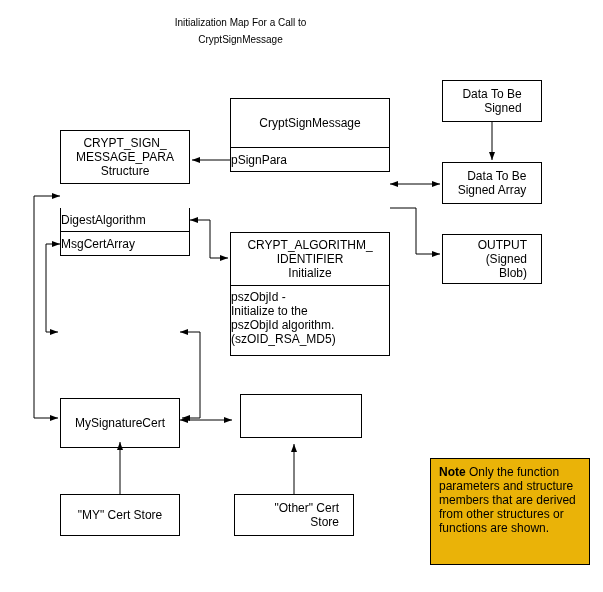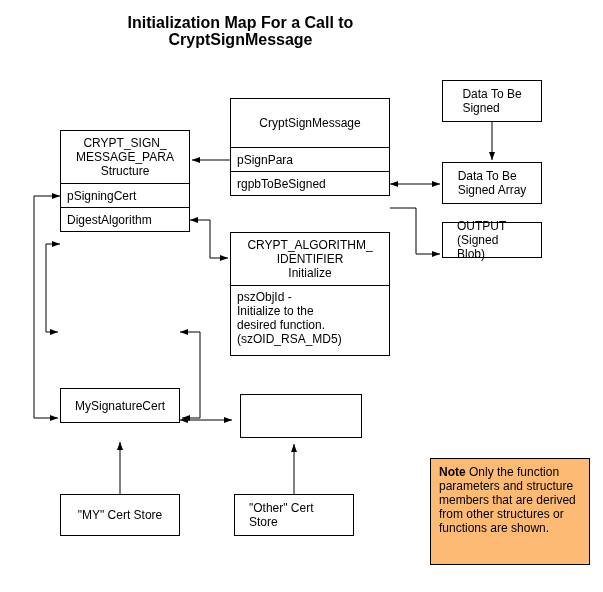--- a/index.html
+++ b/index.html
@@ -1,60 +1,59 @@
 <!DOCTYPE html>
 <html><head>
 <meta charset="utf-8">
 <style>
   html,body{margin:0;padding:0;background:#fff;font-family:Arial,Helvetica,sans-serif;color:#000}
   .canvas{position:relative;width:603px;height:592px;font-size:12px}
-  .box{position:absolute;border:1px solid #000;background:#fff;display:flex;align-items:center;justify-content:center;text-align:left;padding:14px;box-sizing:border-box}
-  .row{position:absolute;border:1px solid #000;border-top:none;background:#fff;display:flex;align-items:center;justify-content:flex-start;padding:0 6px;box-sizing:border-box}
+  .box{position:absolute;border:1px solid #000;background:#fff;display:flex;align-items:center;justify-content:center;text-align:right;padding:14px;box-sizing:border-box}
+  .row{position:absolute;border:1px solid #000;border-top:none;background:#fff;display:flex;align-items:center;justify-content:flex-start;padding:0 0;box-sizing:border-box}
   .rowhead{position:absolute;border:1px solid #000;background:#fff;display:flex;align-items:center;justify-content:center;text-align:center;padding:2px;box-sizing:border-box}
-  .title{position:absolute;width:481px;text-align:center;font-weight:bold;font-size:16px;line-height:17px}
-  .note{position:absolute;background:#fdba74;border:1px solid #000;padding:6px 8px;box-sizing:border-box;font-size:12px;line-height:14px}
+  .title{position:absolute;width:481px;text-align:center;font-weight:normal;font-size:10px;line-height:17px}
+  .note{position:absolute;background:#eab308;border:1px solid #000;padding:6px 8px;box-sizing:border-box;font-size:12px;line-height:14px}
   svg{position:absolute;left:0;top:0;pointer-events:none}
   .stack-back{position:absolute;border:1px solid #000;background:#fff}
 </style>
 </head>
 <body>
 
 <div class="canvas">
 
   <div class="title" style="top:14px">
     <span>Initialization Map For a Call to</span><br>
     <span>CryptSignMessage</span>
   </div>
 
   <div class="rowhead" style="left:60px;top:130px;width:130px;height:54px;white-space:pre-line">CRYPT_SIGN_
 MESSAGE_PARA
 Structure</div>
-  <div class="row" style="left:60px;top:184px;width:130px;height:24px">pSigningCert</div>
   <div class="row" style="left:60px;top:208px;width:130px;height:24px">DigestAlgorithm</div>
+  <div class="row" style="left:60px;top:232px;width:130px;height:24px">MsgCertArray</div>
 
   <div class="rowhead" style="left:230px;top:98px;width:160px;height:50px">CryptSignMessage</div>
   <div class="row" style="left:230px;top:148px;width:160px;height:24px">pSignPara</div>
-  <div class="row" style="left:230px;top:172px;width:160px;height:24px">rgpbToBeSigned</div>
 
   <div class="rowhead" style="left:230px;top:232px;width:160px;height:54px;white-space:pre-line">CRYPT_ALGORITHM_
 IDENTIFIER
 Initialize</div>
   <div class="row" style="left:230px;top:286px;width:160px;height:70px;white-space:pre-line;align-items:flex-start;padding-top:4px">pszObjId -
 Initialize to the
-desired function.
+pszObjId algorithm.
 (szOID_RSA_MD5)</div>
 
   <div class="box" style="left:442px;top:80px;width:100px;height:42px;white-space:pre-line">Data To Be
 Signed</div>
   <div class="box" style="left:442px;top:162px;width:100px;height:42px;white-space:pre-line">Data To Be
 Signed Array</div>
-  <div class="box" style="left:442px;top:222px;width:100px;height:36px;white-space:pre-line">OUTPUT
+  <div class="box" style="left:442px;top:234px;width:100px;height:50px;white-space:pre-line">OUTPUT
 (Signed Blob)</div>
 
-  <div class="box" style="left:60px;top:388px;width:120px;height:35px">MySignatureCert</div>
+  <div class="box" style="left:60px;top:398px;width:120px;height:50px">MySignatureCert</div>
   <div class="box" style="left:60px;top:494px;width:120px;height:42px">"MY" Cert Store</div>
 
   <div class="stack-back" style="left:240px;top:394px;width:120px;height:42px"></div>
   <div class="box" style="left:234px;top:494px;width:120px;height:42px">"Other" Cert Store</div>
 
   <div class="note" style="left:430px;top:458px;width:160px;height:107px">
     <b>Note</b><span>  Only the function parameters and structure members that are derived from other structures or functions are shown.</span>
   </div>
 
   <svg width="603" height="592">

